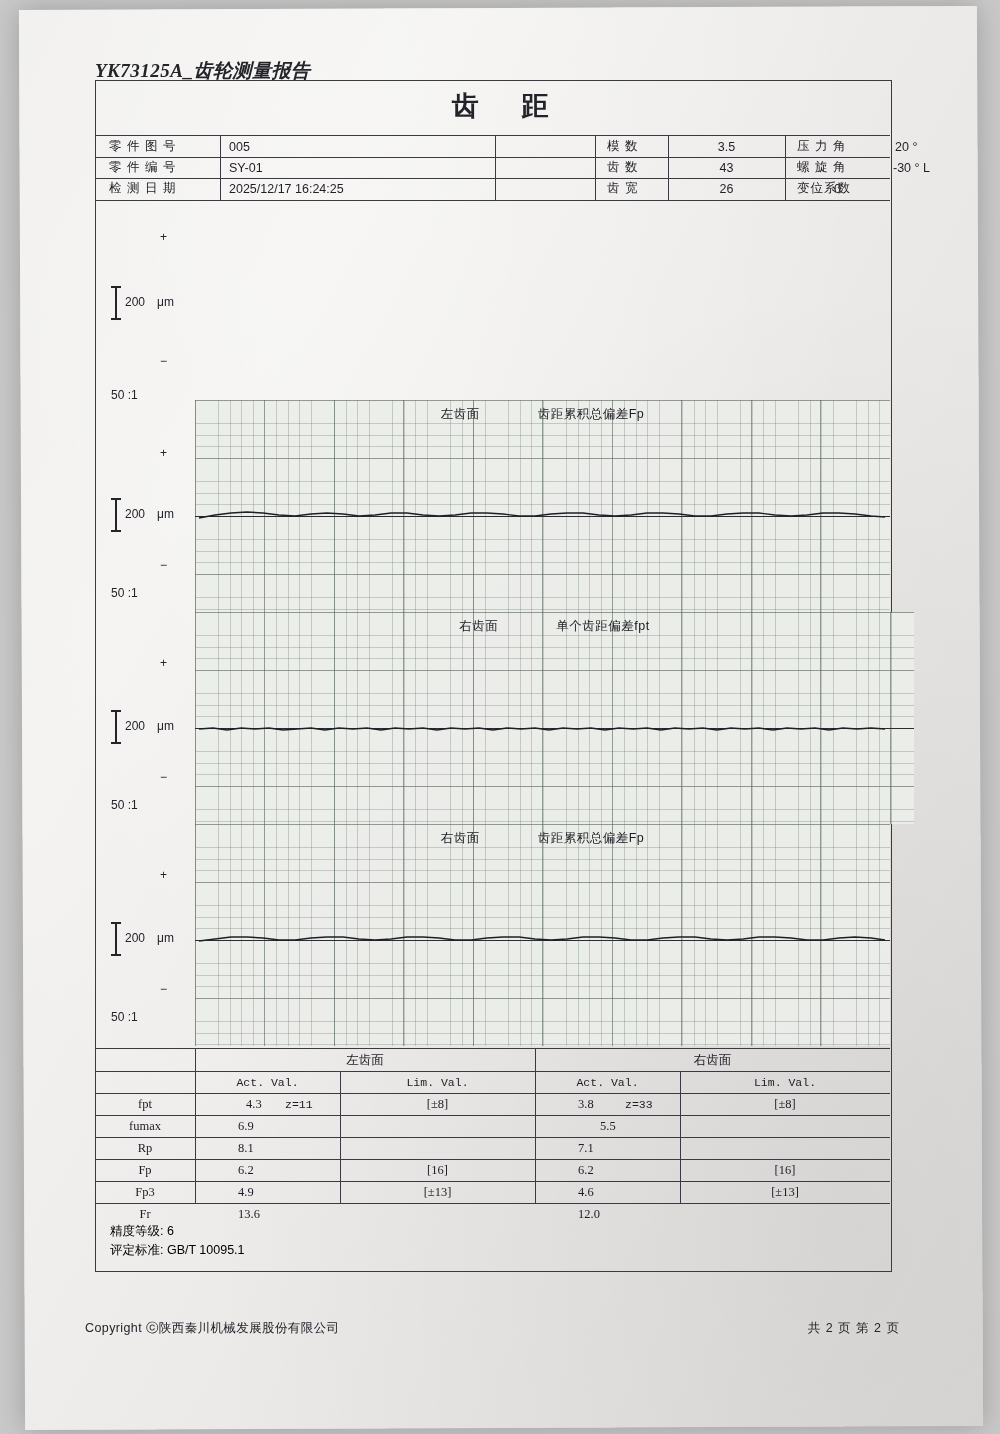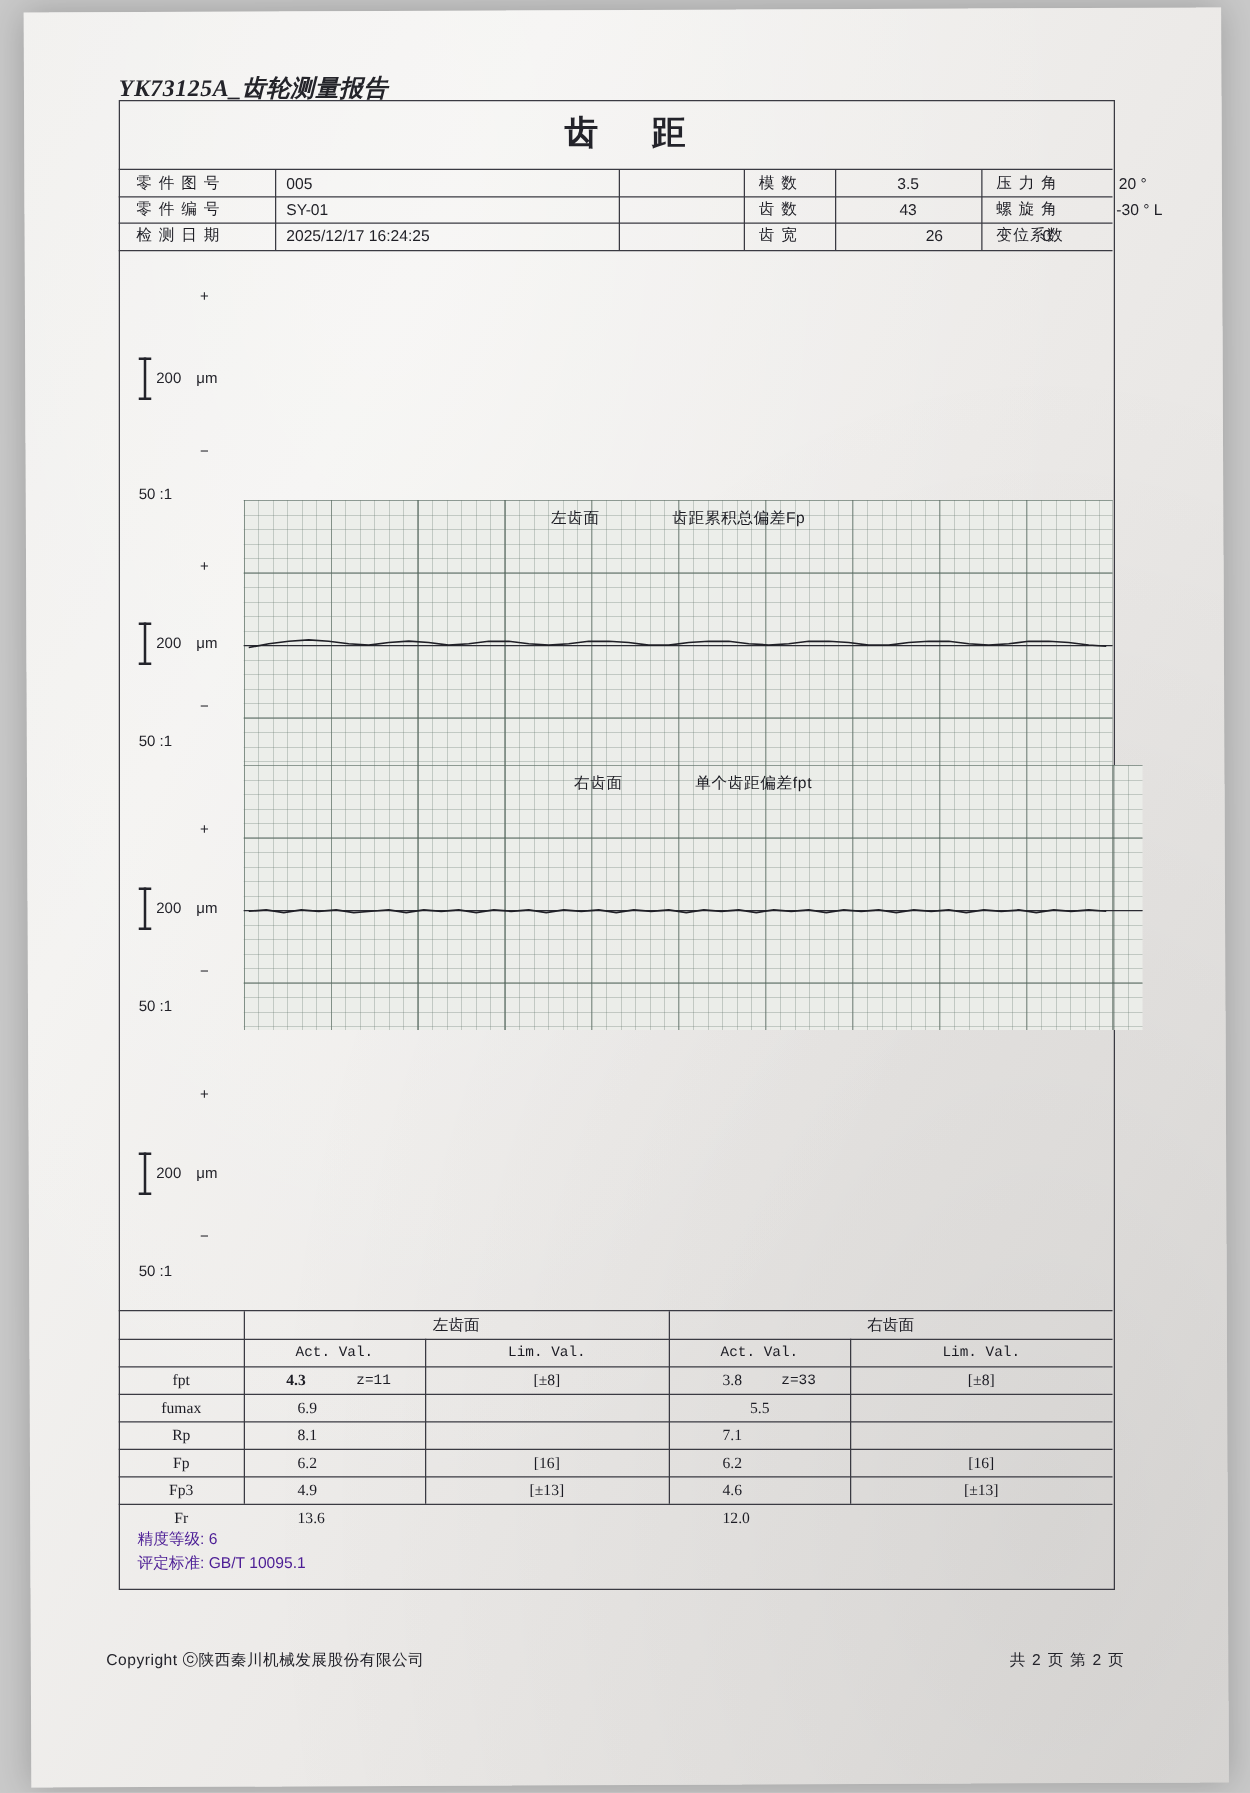--- a/index.html
+++ b/index.html
@@ -103,21 +103,21 @@
     border-top:1.2px solid #3a3a42;
     font-size:12.5px;color:#1c1c24;
   }
   .results .v{position:absolute;width:1.1px;background:#3a3a42;}
   .results .h{position:absolute;height:1.1px;background:#3a3a42;left:0;width:795px;}
   .results .c{position:absolute;display:flex;align-items:center;height:22px;}
   .center{justify-content:center;width:100%;}
   .mono{font-family:"Liberation Mono", monospace;font-size:11.5px;}
 
   .notes{
-    position:absolute;left:110px;top:1222px;font-size:12.5px;color:#4c1d95;line-height:19px;
+    position:absolute;left:110px;top:1222px;font-size:12.5px;color:#000000;line-height:19px;
   }
 
   .footer-left{
     position:absolute;left:85px;top:1320px;font-size:12.5px;color:#23232a;
     font-family:"Liberation Sans", sans-serif;letter-spacing:.4px;
   }
   .footer-right{
     position:absolute;right:100px;top:1320px;font-size:12.5px;color:#23232a;letter-spacing:1px;
   }
   .ser{font-family:"Liberation Serif", serif;}
@@ -154,21 +154,21 @@
     <div class="cell lbl" style="left:14px;top:21px;width:100px;">零 件 编 号</div>
     <div class="cell" style="left:134px;top:21px;width:250px;">SY-01</div>
     <div class="cell lbl" style="left:512px;top:21px;width:52px;">齿  数</div>
     <div class="cell center" style="left:573px;top:21px;width:117px;">43</div>
     <div class="cell lbl" style="left:702px;top:21px;width:62px;">螺 旋 角</div>
     <div class="cell" style="left:798px;top:21px;width:95px;">-30 °  L</div>
 
     <div class="cell lbl" style="left:14px;top:42px;width:100px;">检 测 日 期</div>
     <div class="cell" style="left:134px;top:42px;width:250px;">2025/12/17 16:24:25</div>
     <div class="cell lbl" style="left:512px;top:42px;width:52px;">齿  宽</div>
-    <div class="cell center" style="left:594px;top:42px;width:117px;text-align:right;">26</div>
+    <div class="cell center" style="left:573px;top:42px;width:117px;text-align:right;">26</div>
     <div class="cell lbl" style="left:702px;top:42px;width:62px;">变位系数</div>
     <div class="cell center" style="left:690px;top:42px;width:105px;">0</div>
   </div>
 
   <div class="charts">
 
 
     <div class="chart-block" style="top:212px;height:212px;">
       <div class="grid"></div>
       <div class="chart-label">
@@ -188,20 +188,32 @@
         <span>右齿面</span><span class="sep"></span><span>单个齿距偏差fpt</span>
       </div>
       <div class="axis-line" style="top:116px;"></div>
       <div class="trace" style="top:110px;">
         <svg width="695" height="14" viewBox="0 0 695 14">
             <polyline points="4,7 18,6 32,8 46,6 60,7 74,6 88,8 102,7 116,6 130,8 144,6 158,7 172,6 186,8 200,6 214,7 228,6 242,8 256,6 270,7 284,6 298,8 312,6 326,7 340,6 354,8 368,6 382,7 396,6 410,8 424,6 438,7 452,6 466,8 480,6 494,7 508,6 522,8 536,6 550,7 564,6 578,8 592,6 606,7 620,6 634,8 648,6 662,7 676,6 690,7" fill="none" stroke="#1f1f26" stroke-width="1.4"></polyline>
           </svg>
       </div>
     </div>
 
+    <div class="chart-block" style="top:636px;height:222px;">
+      <div class="grid"></div>
+      <div class="chart-label">
+        <span>右齿面</span><span class="sep"></span><span>齿距累积总偏差Fp</span>
+      </div>
+      <div class="axis-line" style="top:116px;"></div>
+      <div class="trace" style="top:104px;">
+        <svg width="695" height="22" viewBox="0 0 695 22">
+            <polyline points="4,13 20,11 36,9 52,9 68,10 84,12 100,12 116,10 132,9 148,9 164,11 180,12 196,11 212,9 228,9 244,10 260,12 276,12 292,10 308,9 324,9 340,11 356,12 372,11 388,9 404,9 420,10 436,12 452,12 468,10 484,9 500,9 516,11 532,12 548,11 564,9 580,9 596,10 612,12 628,12 644,10 660,9 676,10 690,12" fill="none" stroke="#1f1f26" stroke-width="1.4"></polyline>
+          </svg>
+      </div>
+    </div>
 
     <div class="scale" style="top:0;height:212px;">
       <span style="left:65px;top:42px;">+</span>
       <div class="scalebar" style="left:20px;top:98px;height:34px;"></div>
       <span style="left:30px;top:107px;">200</span>
       <span style="left:62px;top:107px;">μm</span>
       <span style="left:65px;top:166px;">−</span>
       <span style="left:16px;top:200px;">50 :1</span>
     </div>
 
@@ -248,21 +260,21 @@
 
     <div class="c center" style="left:100px;top:0;width:340px;">左齿面</div>
     <div class="c center" style="left:440px;top:0;width:355px;">右齿面</div>
 
     <div class="c center mono" style="left:100px;top:22px;width:145px;">Act. Val.</div>
     <div class="c center mono" style="left:245px;top:22px;width:195px;">Lim. Val.</div>
     <div class="c center mono" style="left:440px;top:22px;width:145px;">Act. Val.</div>
     <div class="c center mono" style="left:585px;top:22px;width:210px;">Lim. Val.</div>
 
     <div class="c center ser" style="left:0;top:44px;width:100px;">fpt</div>
-    <div class="c ser" style="left:134px;top:44px;width:50px;font-weight:bold;">4.3</div>
+    <div class="c ser" style="left:151px;top:44px;width:50px;">4.3</div>
     <div class="c mono" style="left:190px;top:44px;width:55px;">z=11</div>
     <div class="c center ser" style="left:245px;top:44px;width:195px;">[±8]</div>
     <div class="c ser" style="left:483px;top:44px;width:50px;">3.8</div>
     <div class="c mono" style="left:530px;top:44px;width:55px;">z=33</div>
     <div class="c center ser" style="left:585px;top:44px;width:210px;">[±8]</div>
 
     <div class="c center ser" style="left:0;top:66px;width:100px;">fumax</div>
     <div class="c ser" style="left:143px;top:66px;width:50px;">6.9</div>
     <div class="c center ser" style="left:245px;top:66px;width:195px;"></div>
     <div class="c ser" style="left:505px;top:66px;width:50px;">5.5</div>

